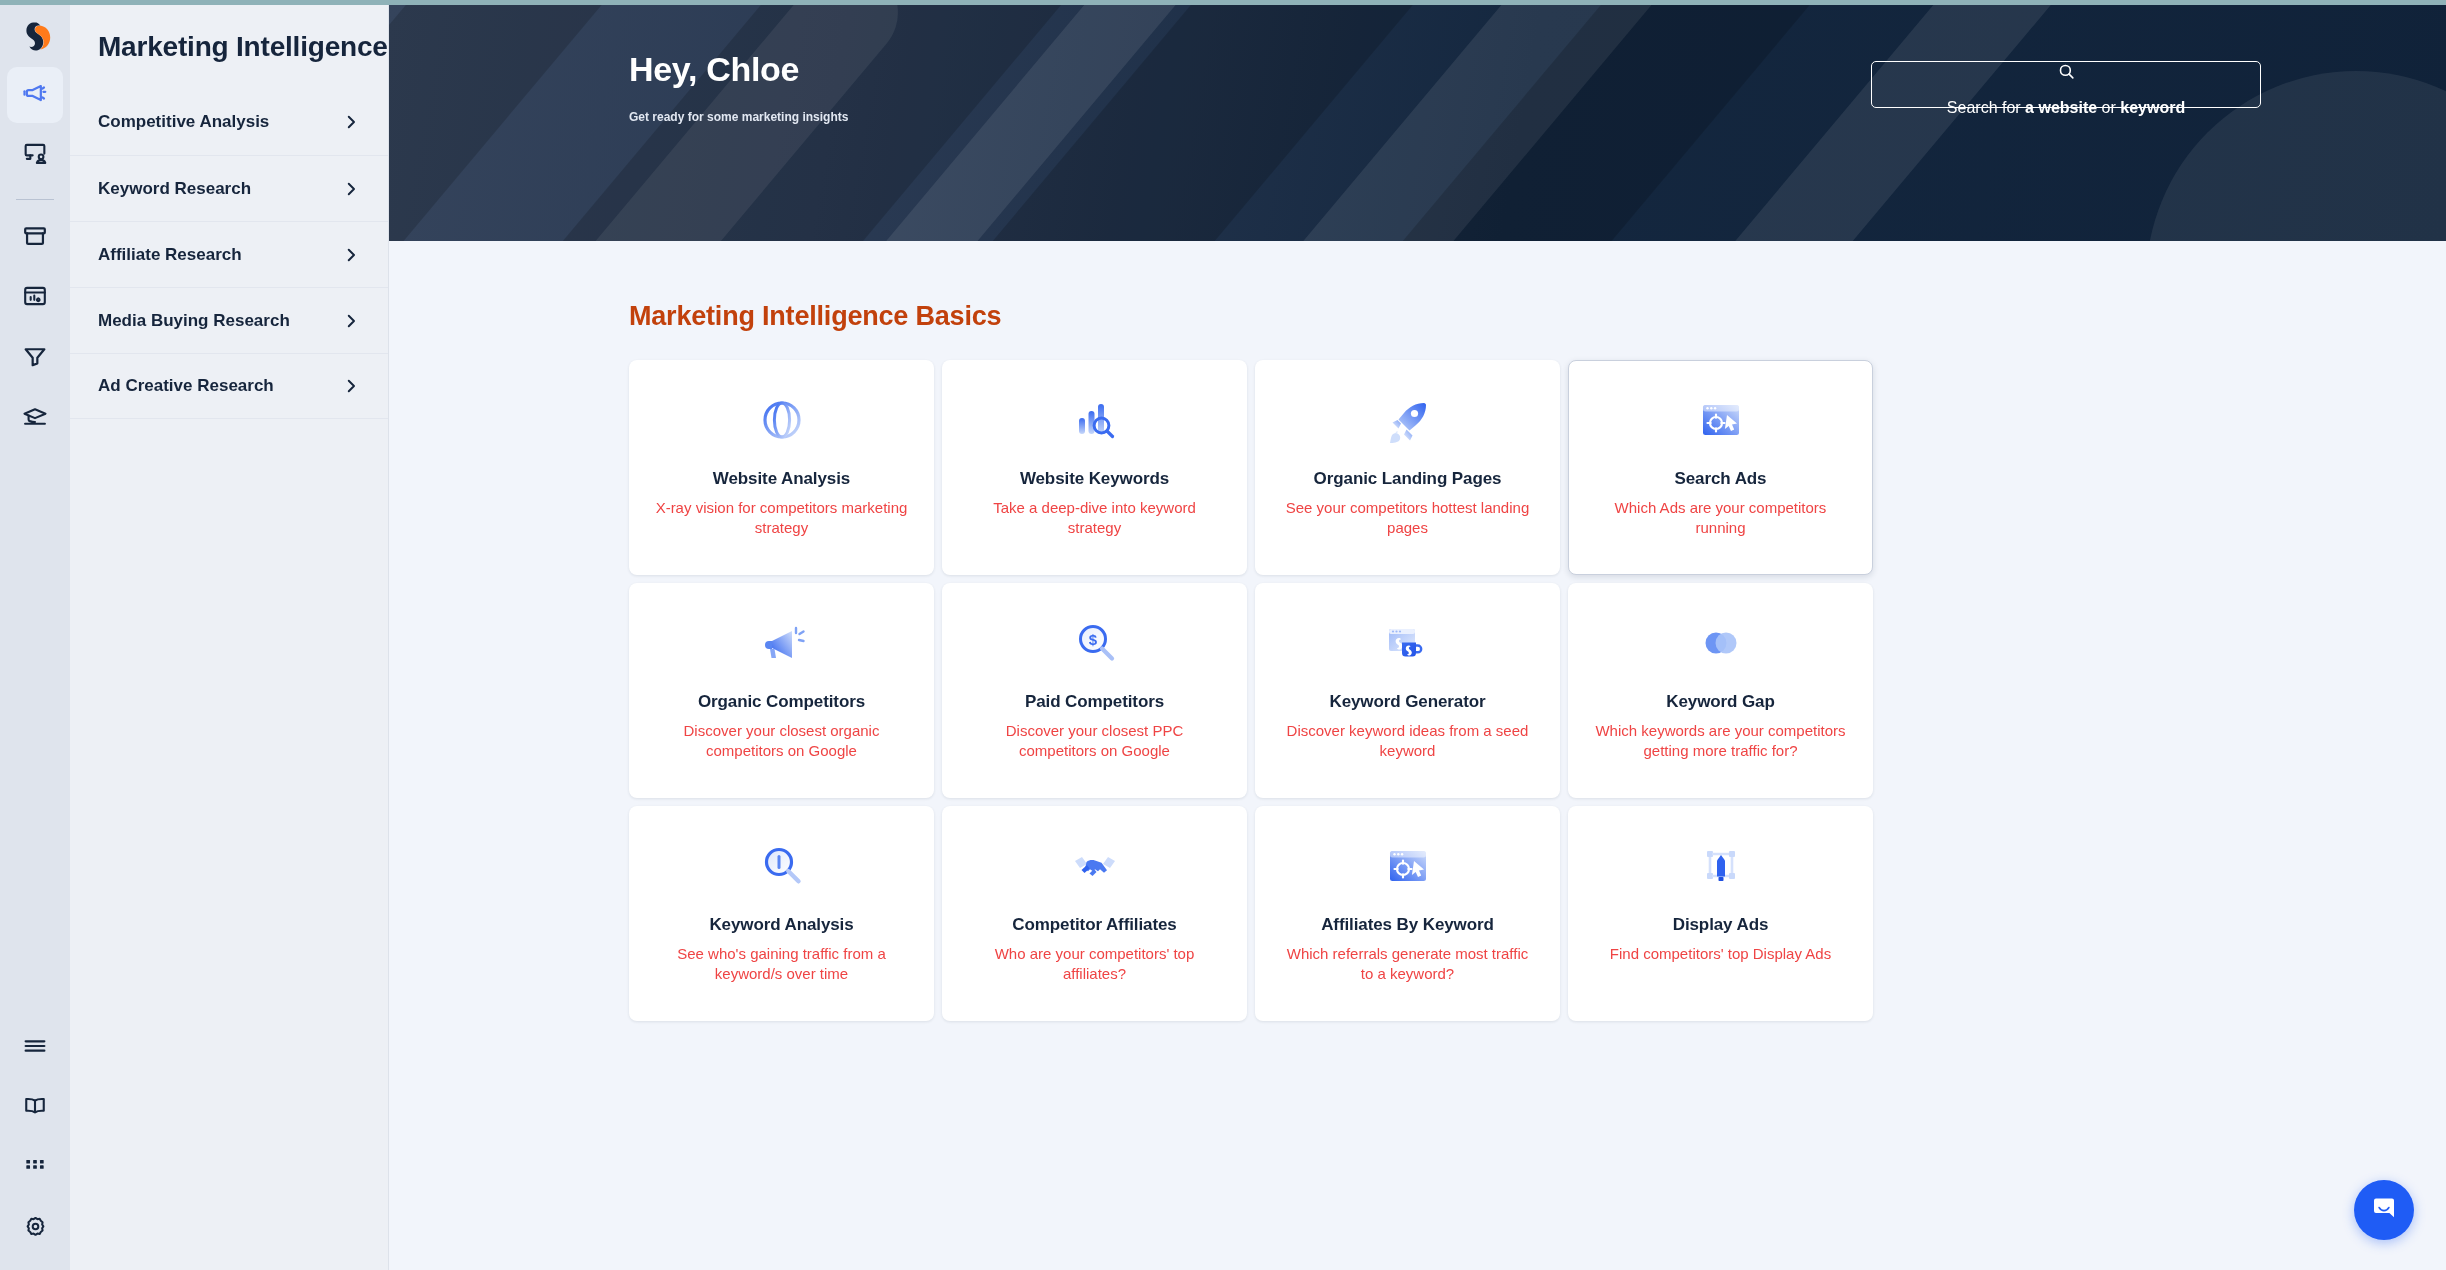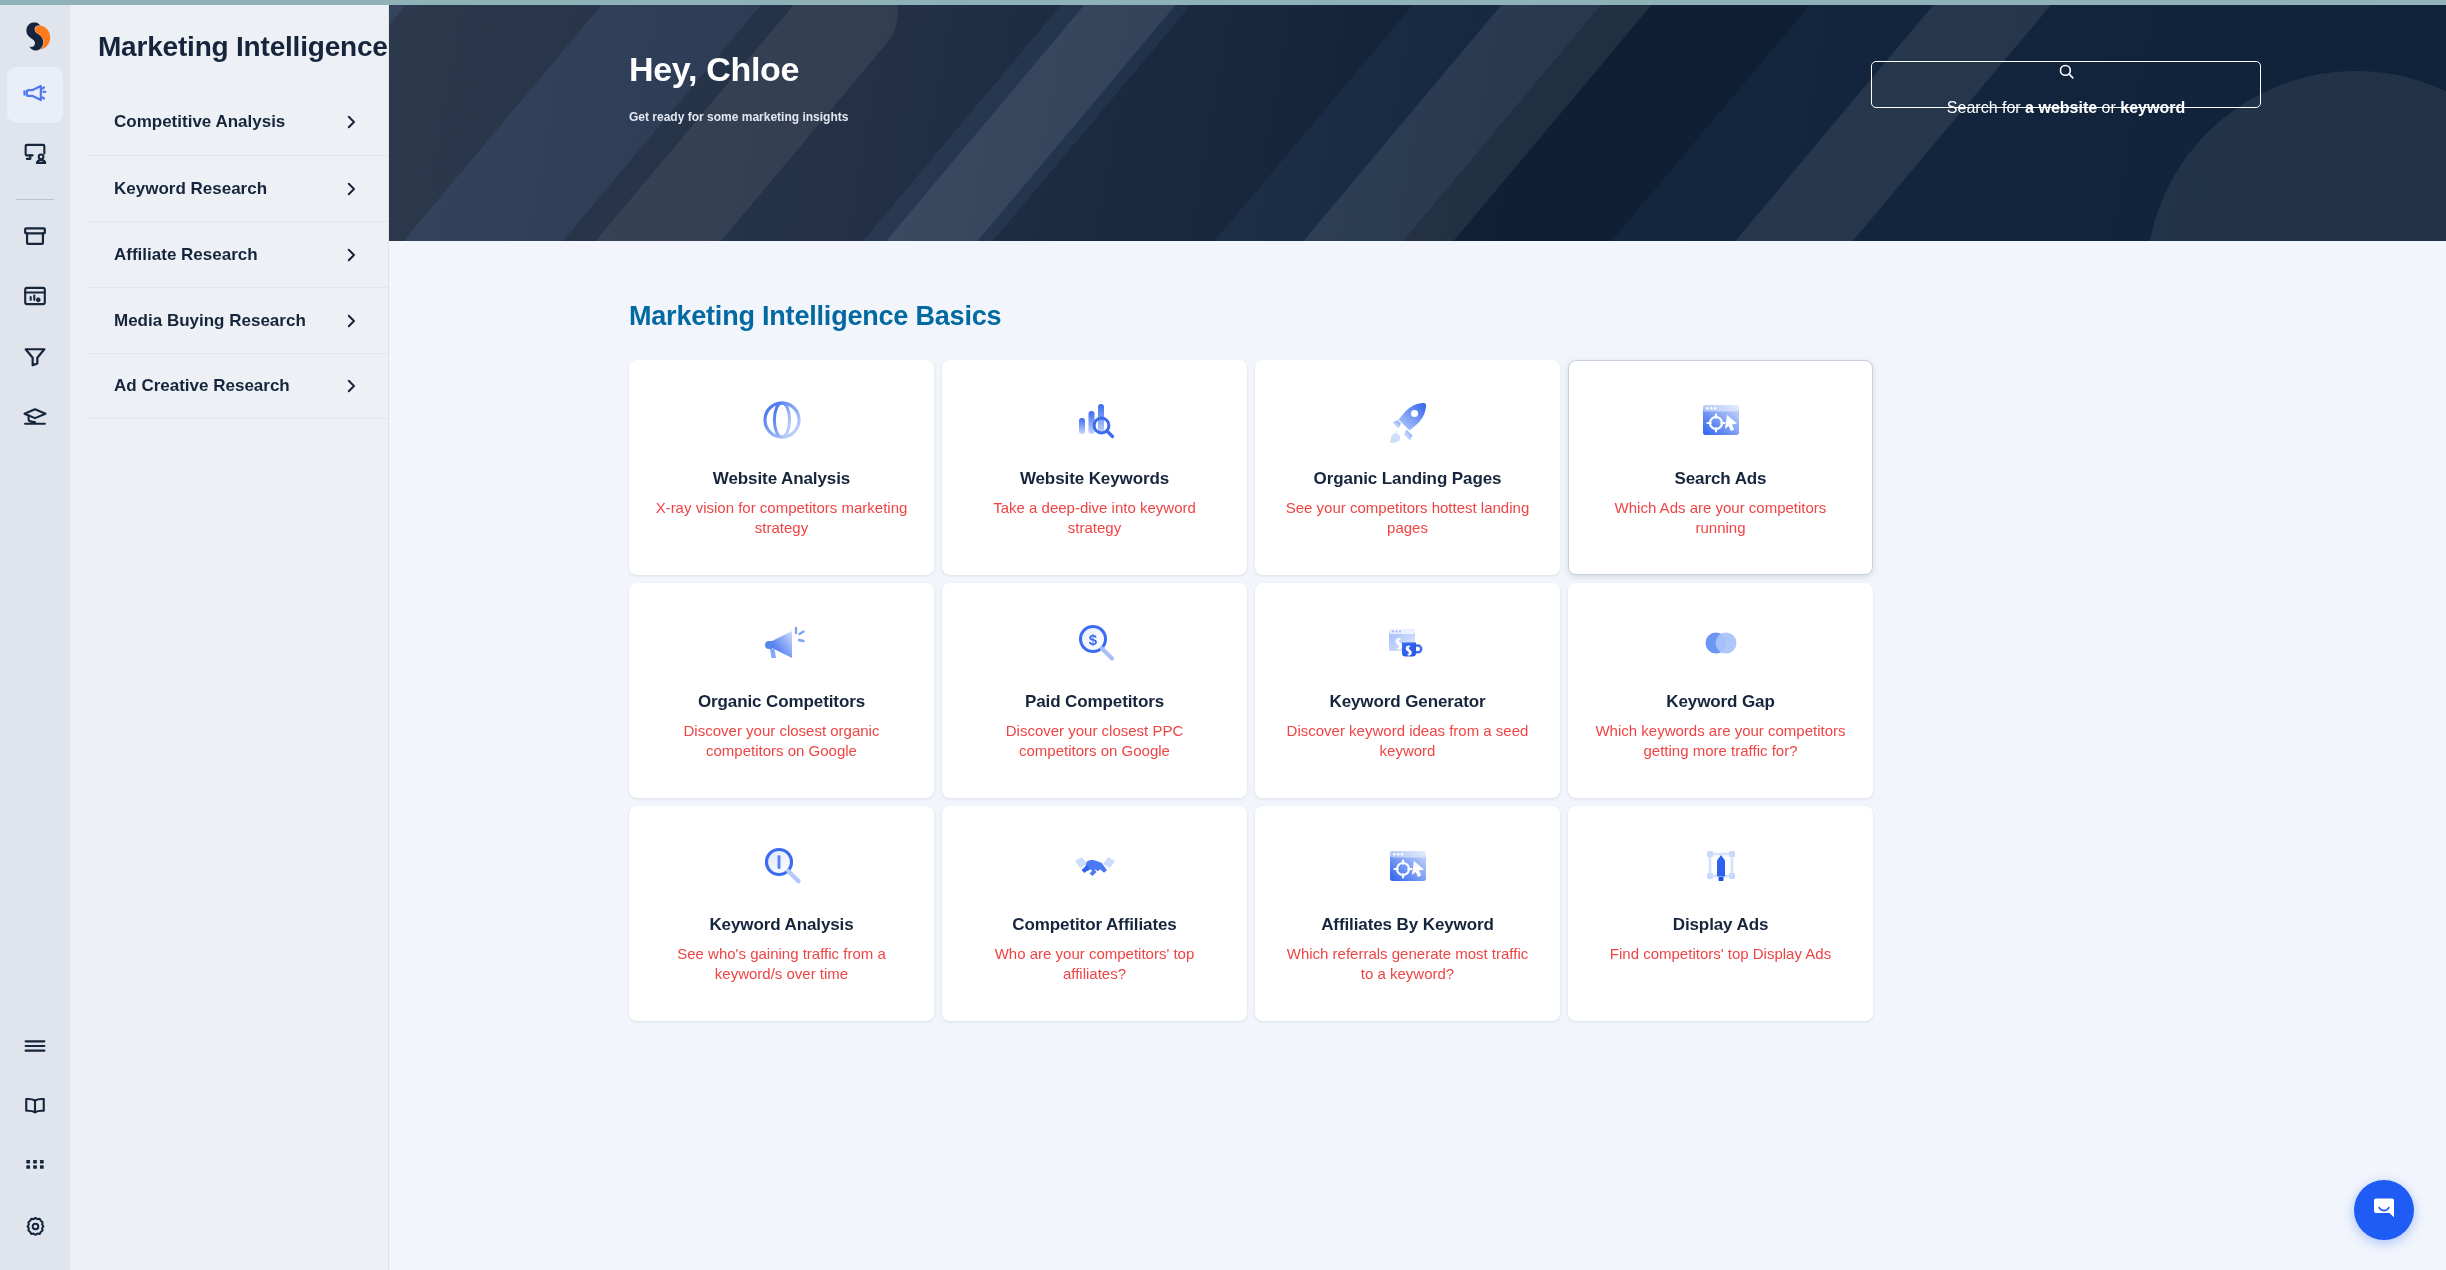--- a/index.html
+++ b/index.html
@@ -52,21 +52,20 @@
     font-size: 28px; font-weight: 600; color: #16253c;
     letter-spacing: -0.2px;
     padding: 25px 0 0 28px;
   }
   .nav-list { margin-top: 26px; }
   .nav-item {
     height: 66px; display: flex; align-items: center; justify-content: space-between;
     padding: 0 28px 0 28px;
     border-top: 1px solid #e2e6ee;
     cursor: pointer;
-    margin-left: 16px;
   }
   .nav-item:first-child { border-top: none; }
   .nav-item:last-child { border-bottom: 1px solid #e2e6ee; }
   .nav-item-label { font-size: 17px; font-weight: 600; color: #16253c; }
   .chev { color: #16253c; display: flex; }
 
   
   .main { flex: 1 1 auto; height: 1270px; padding-top: 5px; position: relative; overflow: hidden; }
 
   
@@ -100,21 +99,21 @@
     border: 1.5px solid #ffffff; border-radius: 5px;
     display: flex; align-items: center; gap: 14px;
     padding: 0 20px; cursor: text; flex-direction: column;
   }
   .search-text { font-size: 16px; color: #ffffff; white-space: nowrap; }
   .search-text b { font-weight: 700; }
 
   
   .content { padding: 0 0 0 0; }
   .section-title {
-    font-size: 27px; font-weight: 700; color: #0369a1;
+    font-size: 27px; font-weight: 700; color: #c2410c;
     margin: 60px 0 0 240px; letter-spacing: -0.2px;
   }
 
   .grid {
     margin: 28px 0 0 240px;
     width: 1310px;
     display: grid;
     grid-template-columns: repeat(4, 305px);
     column-gap: 29px;
     row-gap: 22px;

